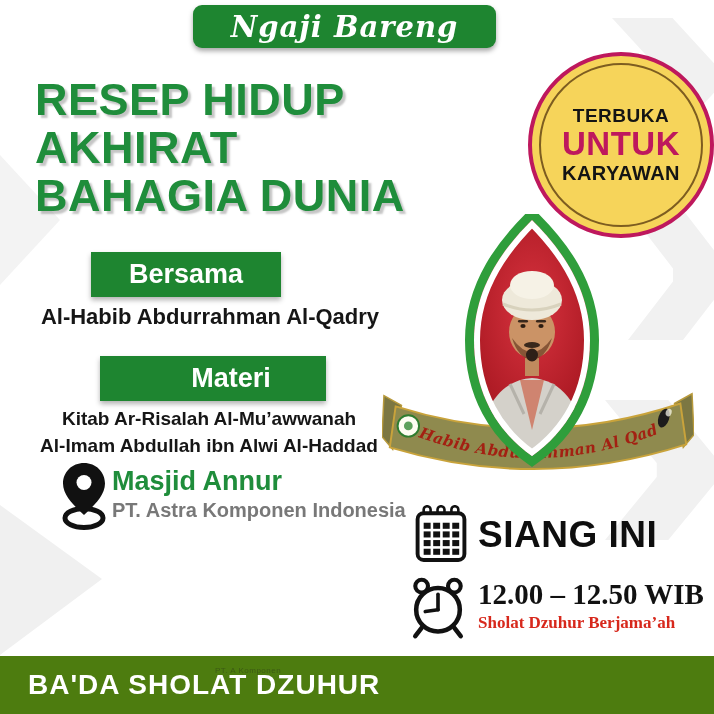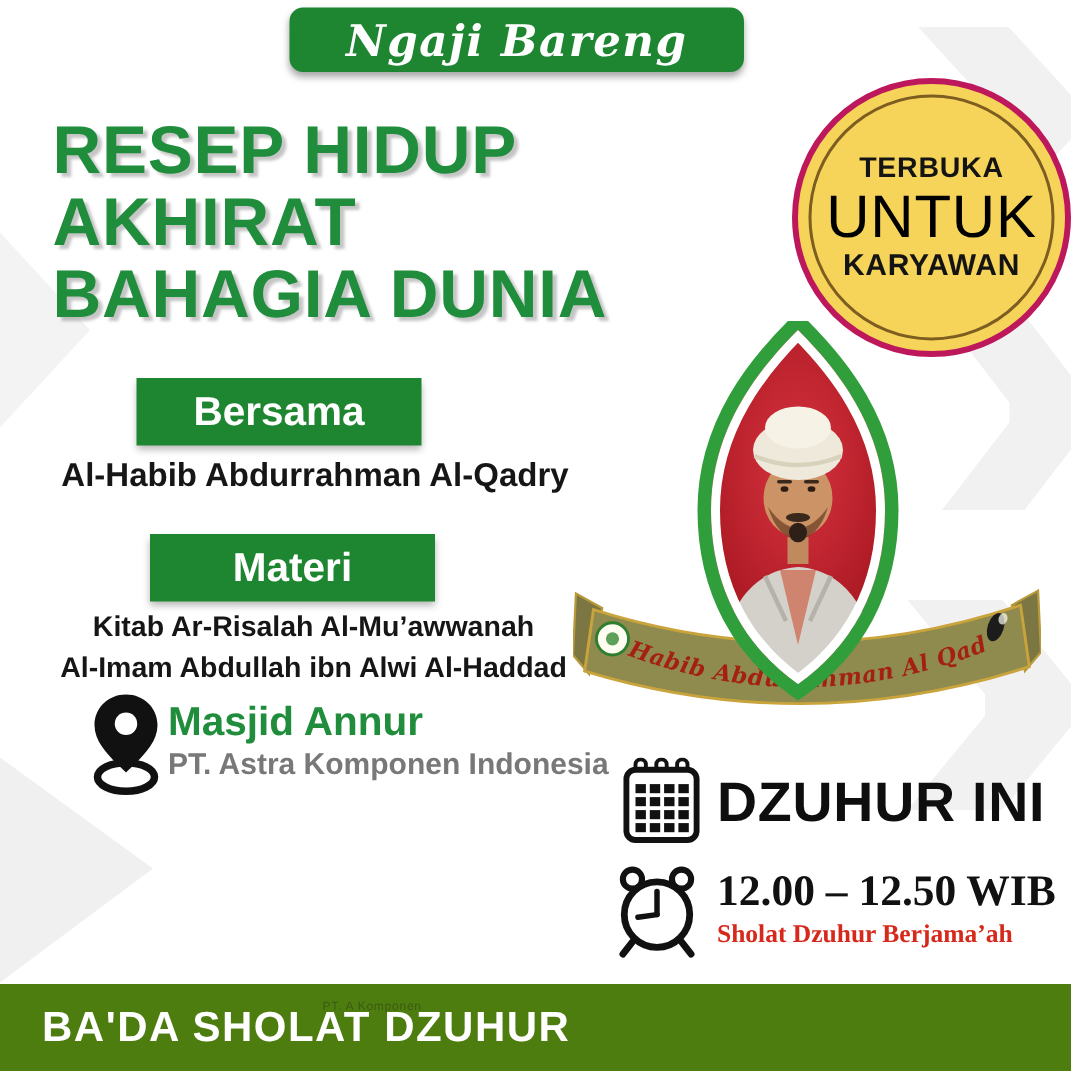--- a/index.html
+++ b/index.html
@@ -15,32 +15,32 @@
           border-radius:9px;display:flex;align-items:center;justify-content:center;z-index:2;
           box-shadow:0 3px 5px rgba(0,0,0,.35);}
   .banner span{font-family:"DejaVu Serif",serif;font-style:italic;font-weight:bold;
           color:#ffffff;font-size:29px;letter-spacing:1px;}
   
   .badge{position:absolute;left:528px;top:52px;width:178px;height:178px;border-radius:50%;
          background:#F6D45A;z-index:2;display:flex;flex-direction:column;align-items:center;
          justify-content:center;text-align:center;border:4px solid #be185d;}
   .badge .ring{position:absolute;inset:7px;border:2px solid #7D5D20;border-radius:50%;}
   .badge .b1{font-size:19px;font-weight:800;color:#141414;letter-spacing:.5px;}
-  .badge .b2{font-size:40px;font-weight:400;color:#000000;letter-spacing:.5px;line-height:1.05;}
+  .badge .b2{font-size:33px;font-weight:700;color:#be185d;letter-spacing:.5px;line-height:1.05;}
   .badge .b3{font-size:20px;font-weight:800;color:#141414;letter-spacing:.5px;}
   
   .title{position:absolute;left:35px;top:76px;width:440px;z-index:1;
          font-weight:800;color:#1F8D3B;font-size:45px;line-height:1.07;letter-spacing:.5px;
          text-shadow:3px 3px 2px rgba(90,90,90,.35);}
   
   .chip{position:absolute;width:190px;height:45px;background:#1E8530;z-index:2;
         display:flex;align-items:center;justify-content:center;color:#fff;font-weight:800;
         font-size:27px;box-shadow:0 3px 5px rgba(0,0,0,.3);}
   .chip-bersama{left:91px;top:252px;}
-  .chip-materi{left:100px;top:356px;}
+  .chip-materi{left:100px;top:356px;padding-left:36px;}
   .serif-line{position:absolute;z-index:2;font-family:Liberation Sans, sans-serif;font-weight:bold;color:#161616;text-align:center;}
   .speaker-name{left:10px;top:304px;width:400px;font-size:22px;}
   .materi-lines{left:5px;top:406px;width:408px;font-size:19px;line-height:1.4;}
   
   .venue-icon{position:absolute;left:58px;top:462px;width:52px;height:68px;z-index:2;}
   .venue-name{position:absolute;left:112px;top:466px;z-index:2;font-weight:800;font-size:27px;color:#1F8D3B;}
   .venue-company{position:absolute;left:112px;top:499px;z-index:2;font-weight:700;font-size:20px;color:#787878;}
   
   .ribbon{position:absolute;left:382px;top:390px;width:312px;height:104px;z-index:1;}
   .dome{position:absolute;left:440px;top:214px;width:184px;height:254px;z-index:2;}
@@ -176,21 +176,21 @@
       <rect x="10" y="40" width="8" height="7"></rect>
         <rect x="21" y="40" width="8" height="7"></rect>
         <rect x="32" y="40" width="8" height="7"></rect>
         <rect x="43" y="40" width="8" height="7"></rect>
       <rect x="10" y="50" width="8" height="7"></rect>
         <rect x="21" y="50" width="8" height="7"></rect>
         <rect x="32" y="50" width="8" height="7"></rect>
         <rect x="43" y="50" width="8" height="7"></rect>
     </g>
   </svg>
-  <div class="day-label">DZUHUR INI</div>
+  <div class="day-label">SIANG INI</div>
 
   <svg class="clock-icon" viewBox="0 0 66 70">
     <circle cx="15" cy="12" r="7" fill="#fff" stroke="#111" stroke-width="4.5"></circle>
     <circle cx="51" cy="12" r="7" fill="#fff" stroke="#111" stroke-width="4.5"></circle>
     <line x1="15" y1="58" x2="8" y2="67" stroke="#111" stroke-width="5" stroke-linecap="round"></line>
     <line x1="51" y1="58" x2="58" y2="67" stroke="#111" stroke-width="5" stroke-linecap="round"></line>
     <circle cx="33" cy="38" r="24" fill="#fff" stroke="#111" stroke-width="5"></circle>
     <line x1="33" y1="38" x2="33" y2="21" stroke="#111" stroke-width="4" stroke-linecap="round"></line>
     <line x1="33" y1="38" x2="19" y2="40" stroke="#111" stroke-width="4" stroke-linecap="round"></line>
   </svg>

